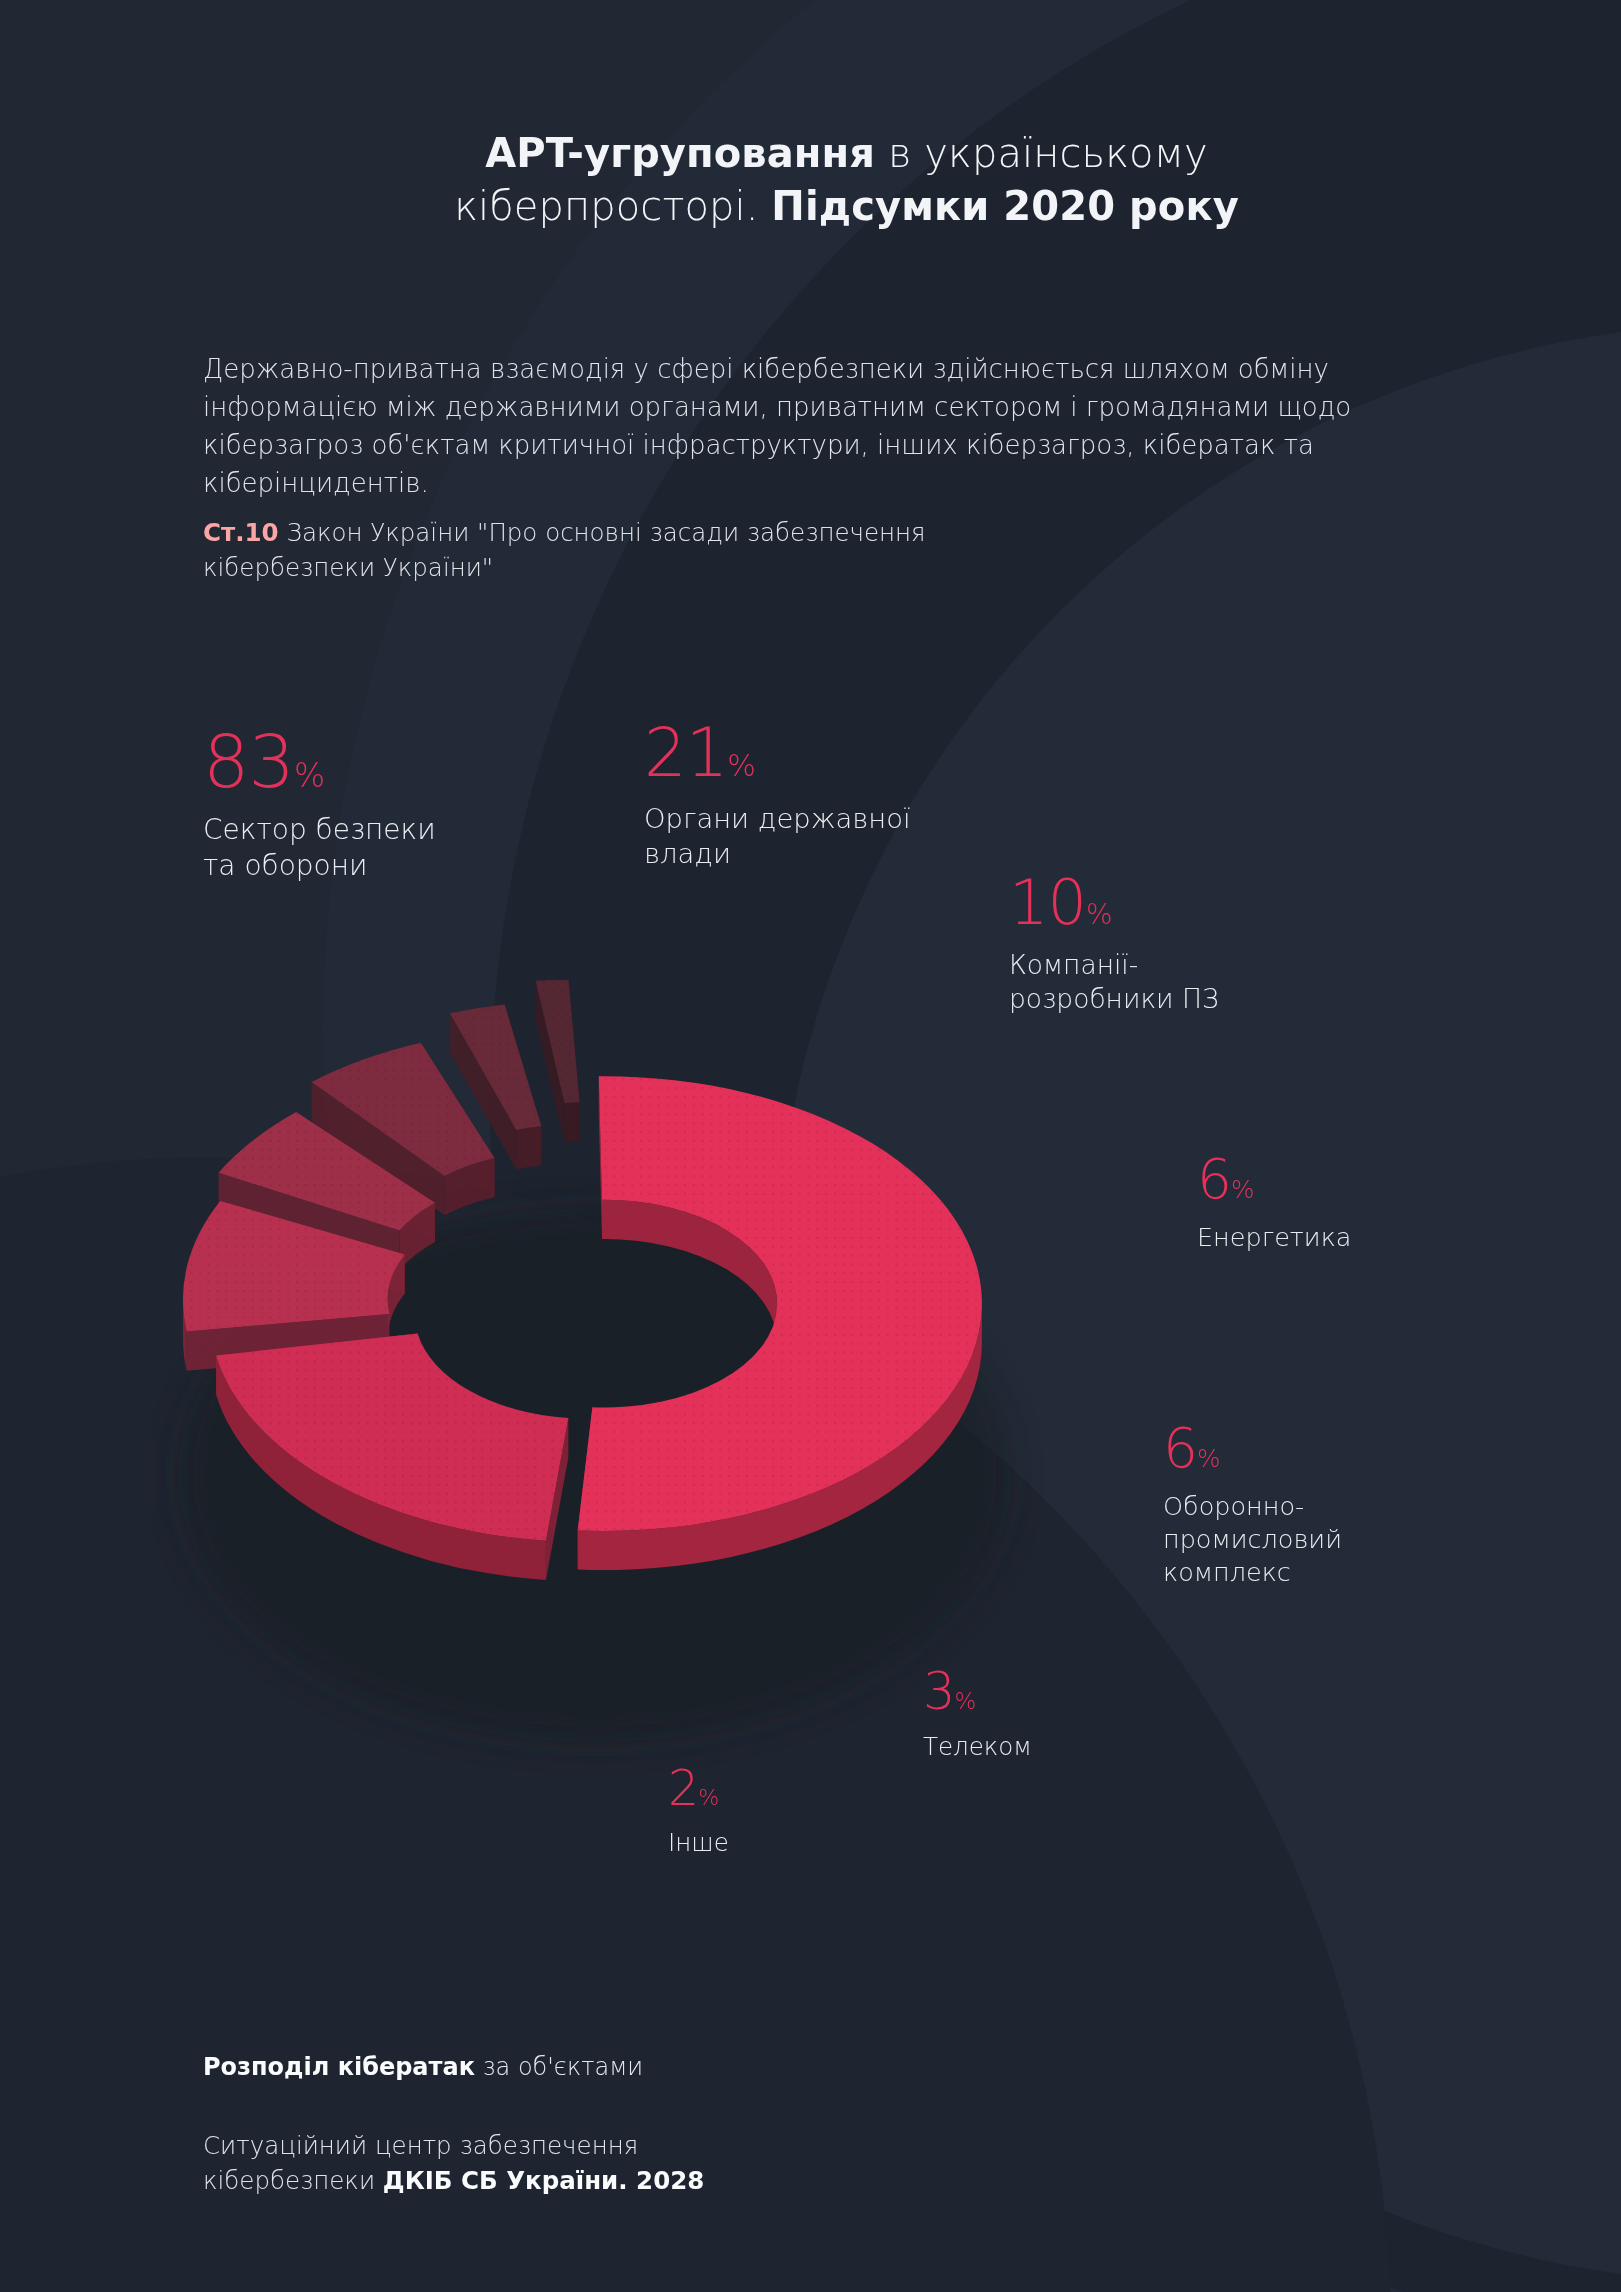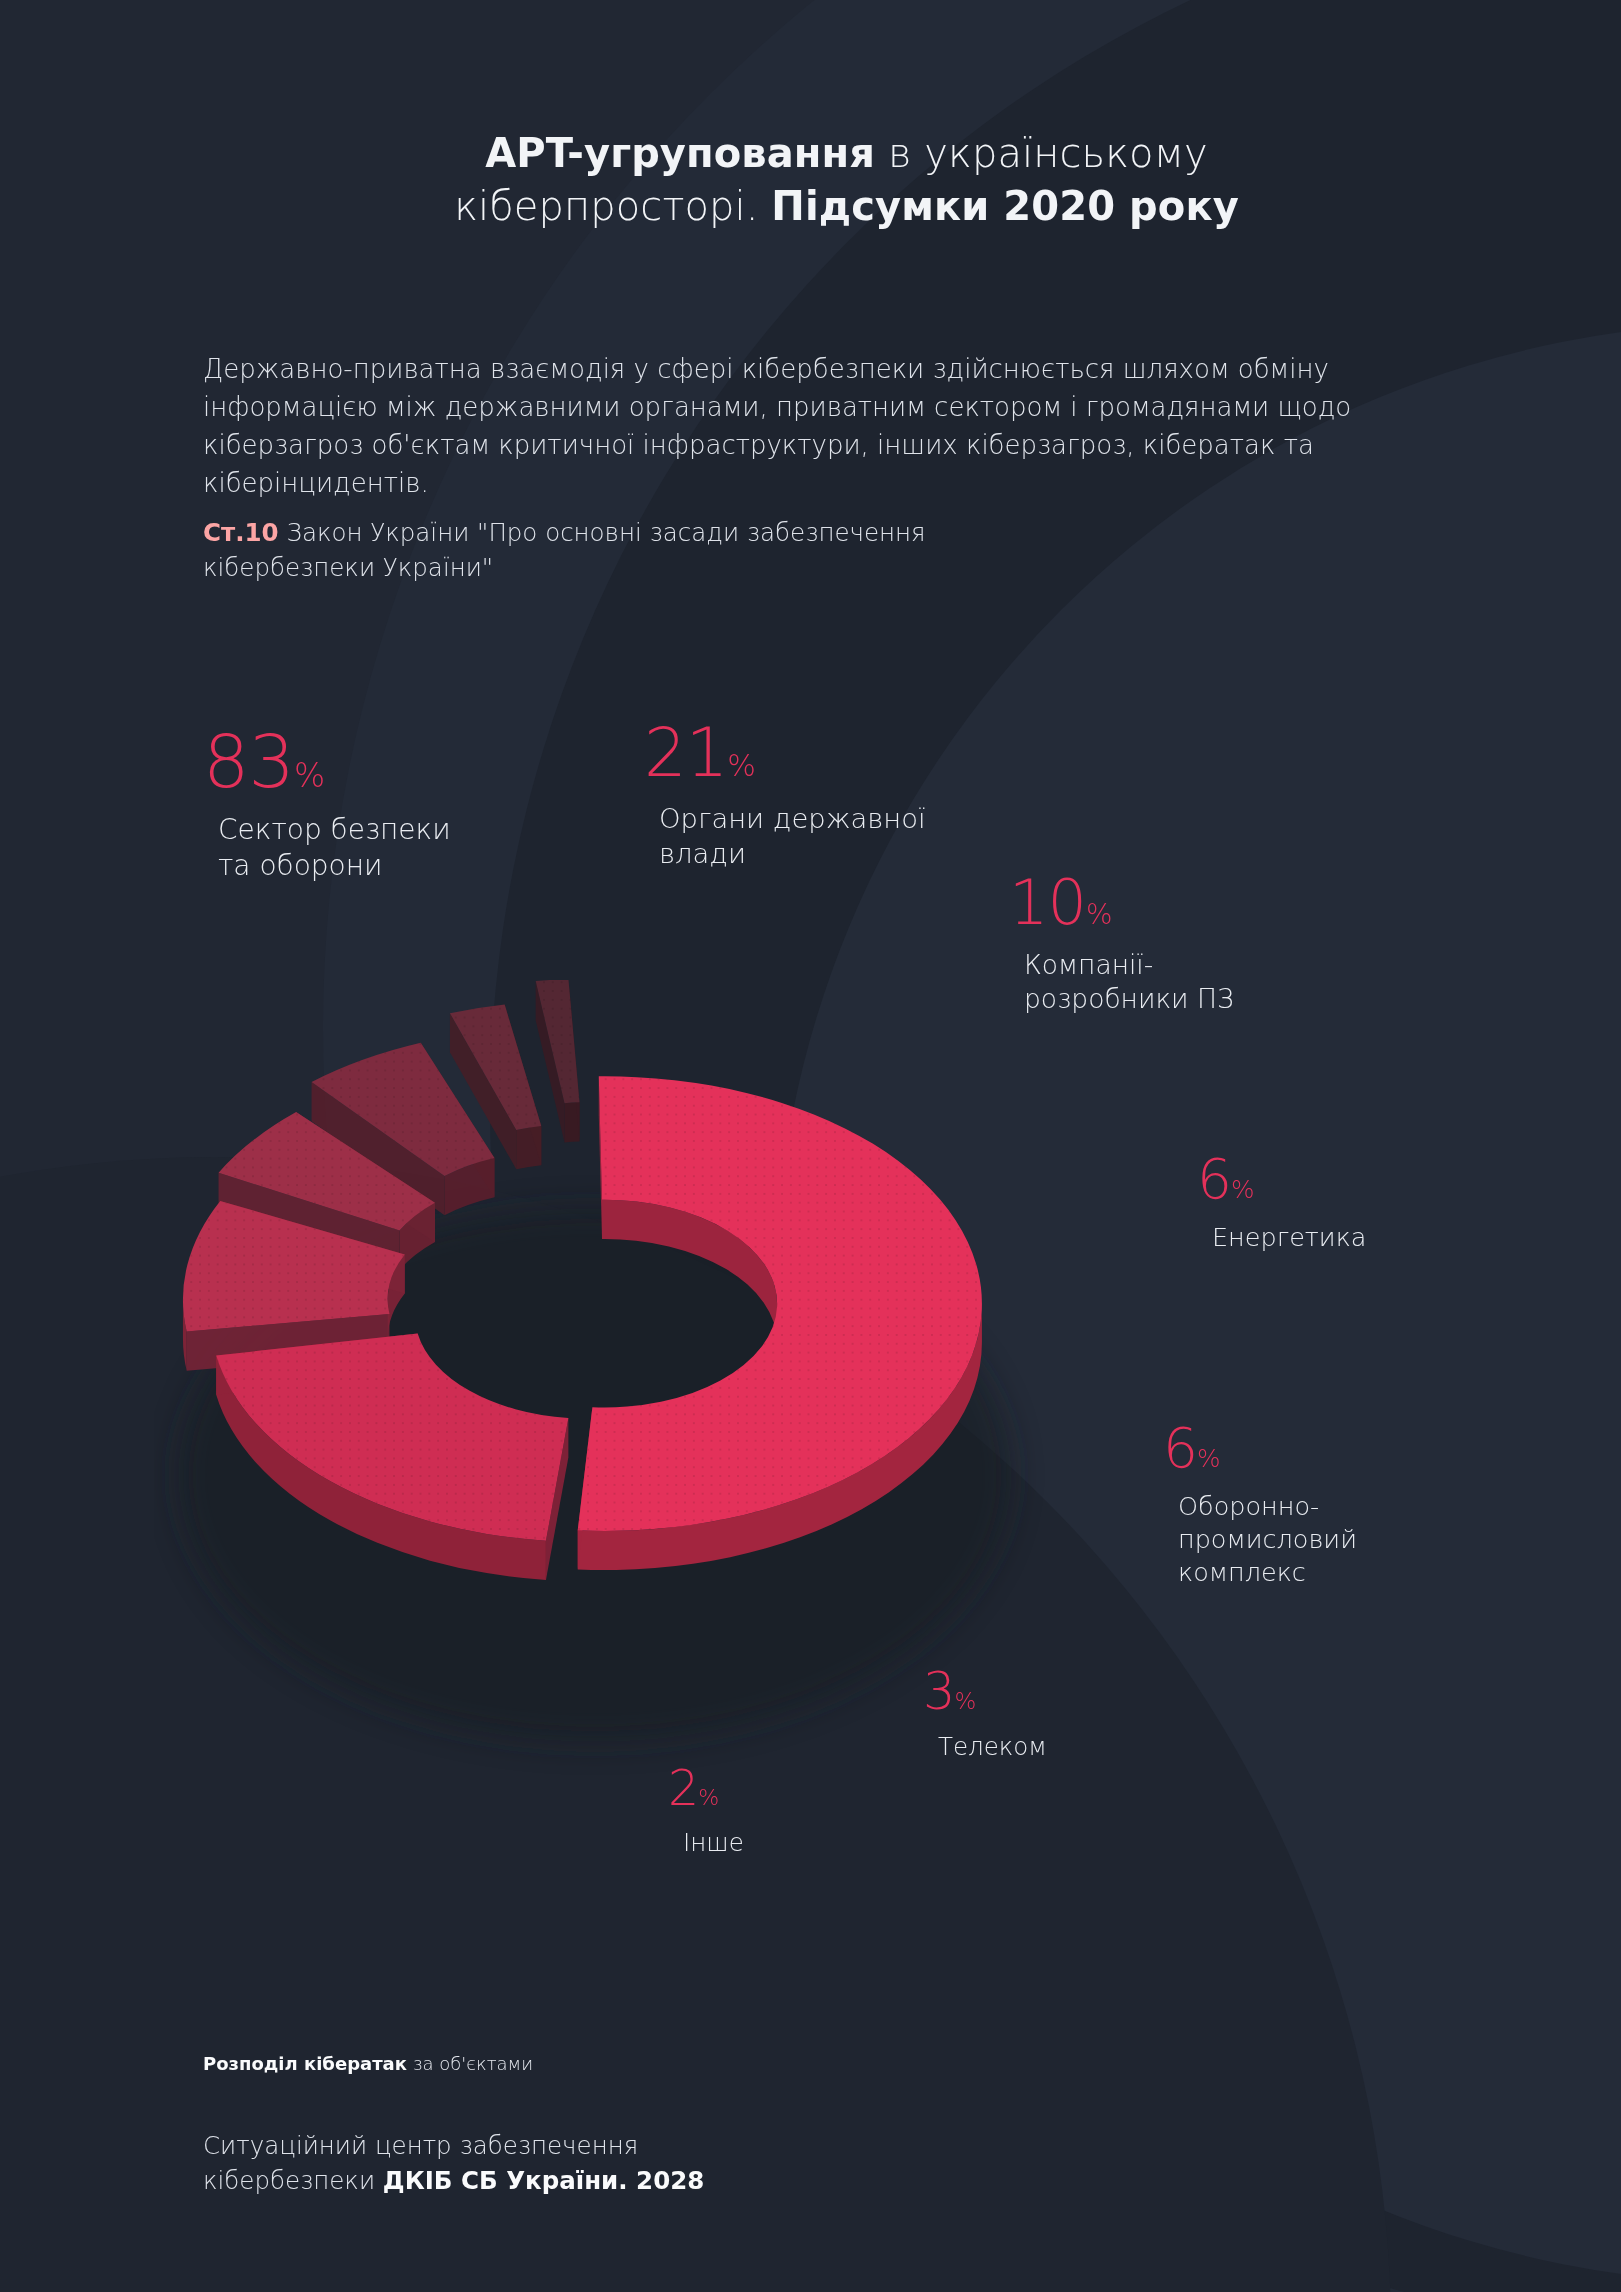--- a/index.html
+++ b/index.html
@@ -117,21 +117,20 @@
   .stat .num .pct {
     font-size: 0.45em;
     letter-spacing: 0;
   }
   .stat .lbl {
     color: #e9ecf1;
     font-weight: 300;
     line-height: 1.30;
     margin-top: 13.7px;
     white-space: pre-line;
-    margin-left: 15px;
   }
 
   .stat.s52 { left: 167px; top: 725px; }
   .stat.s52 .num { font-size: 73px; }
   .stat.s52 .lbl { font-size: 28px; }
 
   .stat.s21 { left: 608px; top: 720px; }
   .stat.s21 .num { font-size: 67px; }
   .stat.s21 .lbl { font-size: 27.4px; }
 
@@ -164,21 +163,21 @@
     height: 804px;
   }
   .chart-wrap svg { display: block; width: 100%; height: 100%; }
 
   
   .foot-a {
     position: absolute;
     left: 167px;
     top: 2053px;
     color: #e6e9ef;
-    font-size: 18px;
+    font-size: 24px;
     font-weight: 300;
   }
   .foot-a b { font-weight: 700; color: #fafbfc; }
 
   .foot-b {
     position: absolute;
     left: 167px;
     top: 2129px;
     color: #dfe3ea;
     font-size: 24.5px;

